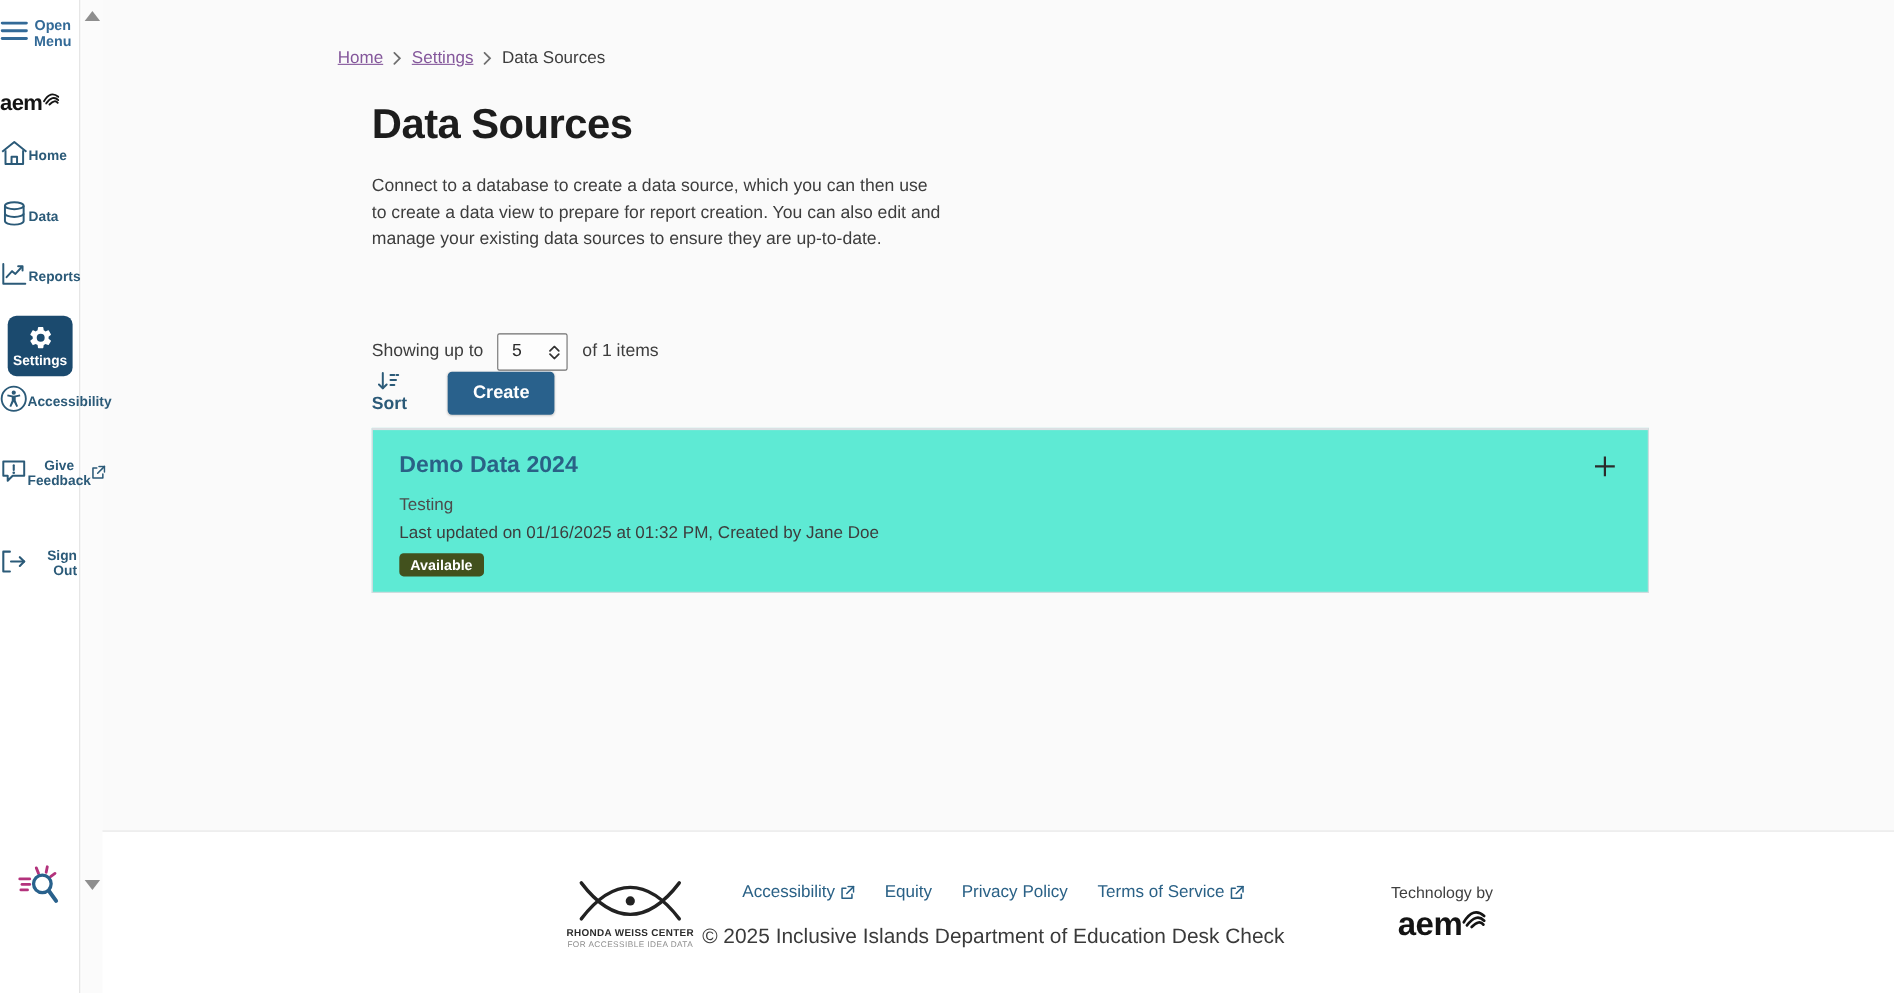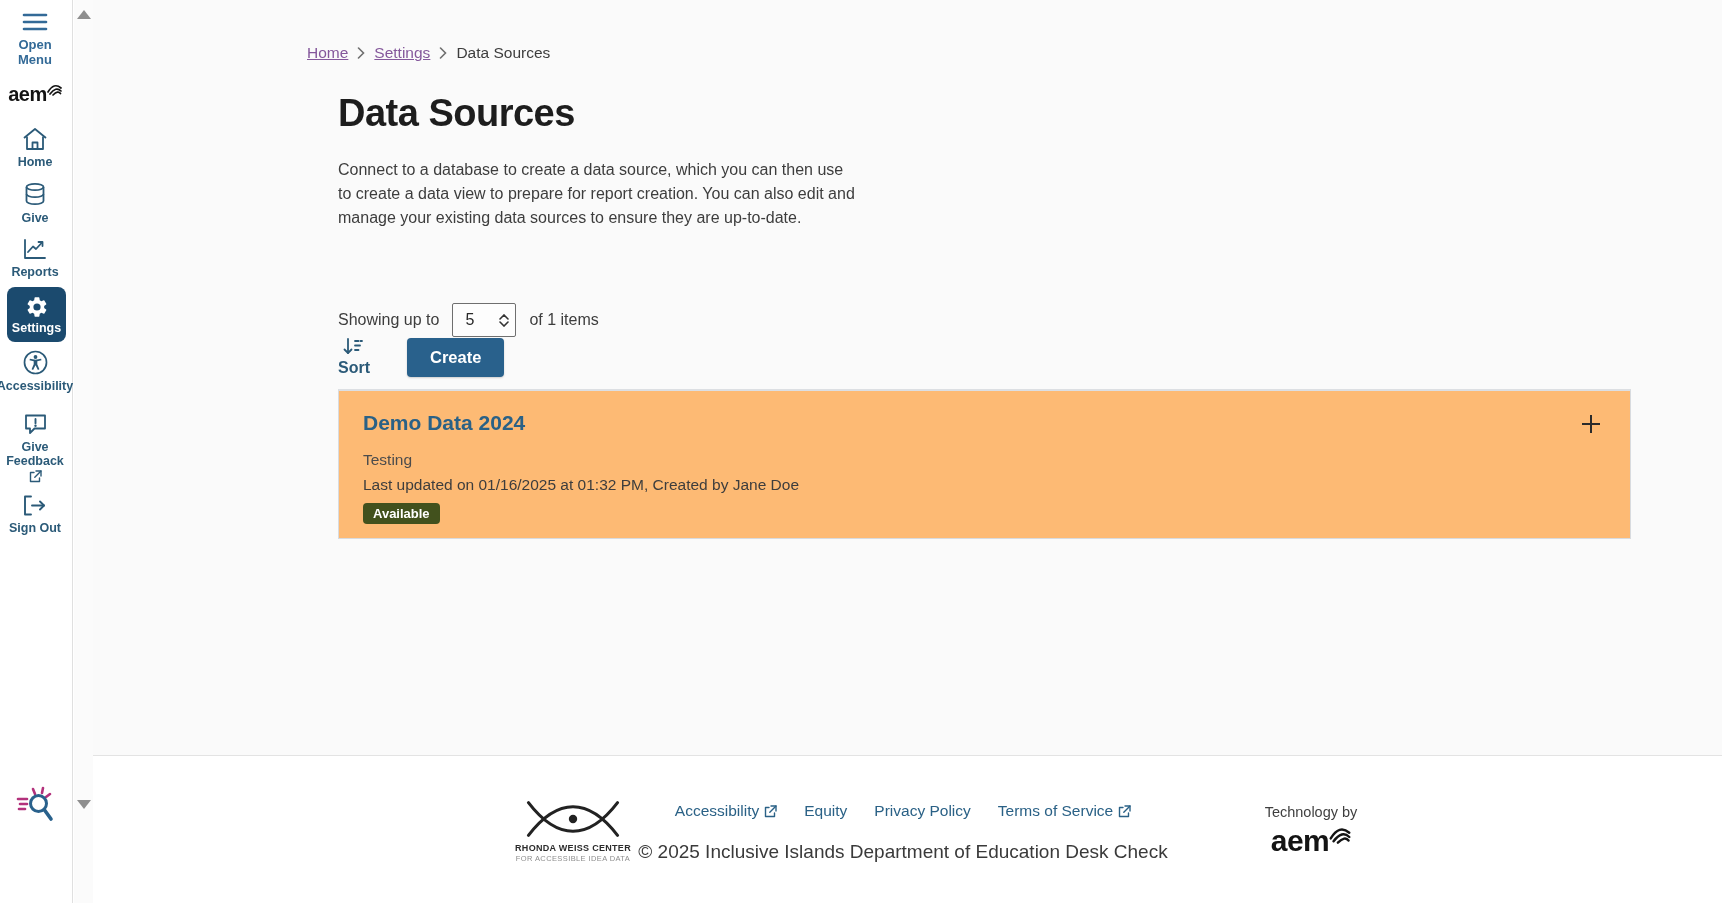--- a/index.html
+++ b/index.html
@@ -2,21 +2,21 @@
 <html><head>
 <meta charset="utf-8">
 <title>Data Sources</title>
 <style>
   * { margin:0; padding:0; box-sizing:border-box; }
   html,body { width:1722px; height:903px; }
   body { font-family:"Liberation Sans", sans-serif; background:#ffffff; position:relative; overflow:hidden; color:#3d3d3d; }
 
   
   .sidebar { position:absolute; left:0; top:0; width:73px; height:903px; background:#ffffff; border-right:1px solid #e0e0e0; z-index:5; }
-  .side-item { position:absolute; left:0; width:70px; display:flex; flex-direction:column; align-items:center; text-align:center; cursor:pointer; }
+  .side-item { position:absolute; left:0; width:70px; display:flex; flex-direction:row; align-items:center; text-align:center; cursor:pointer; }
   .side-item .lbl { font-size:12.5px; font-weight:700; color:#2b5a78; line-height:14px; margin-top:4px; }
   .open-menu .lbl { color:#336a97; font-size:13px; line-height:15px; width:48px; }
   .aem-logo { display:inline-flex; align-items:flex-start; font-weight:800; color:#141414; letter-spacing:-0.5px; }
   .aem-logo .aem-txt { font-size:20px; line-height:20px; }
   .side-logo { cursor:default; }
   .active-box { position:absolute; left:7px; top:287px; width:59px; height:55px; background:#1b4a6e; border-radius:8px; display:flex; flex-direction:column; align-items:center; justify-content:center; cursor:pointer; }
   .active-box .lbl { color:#ffffff; font-size:12.5px; font-weight:700; margin-top:2px; }
   .fb-ext { margin-top:2px; }
 
   
@@ -41,21 +41,21 @@
   .toolbar { position:absolute; left:245px; top:303px; width:1161px; height:44px; display:flex; align-items:flex-start; justify-content:space-between;flex-direction:column; }
   .showing { display:flex; align-items:center; gap:13px; font-size:16px; color:#3d3d3d; }
   .num-wrap { display:inline-flex; align-items:center; border:1px solid #6f6f6f; border-radius:2px; background:#fdfdfd; height:34px; width:64px; padding:0 6px 0 12px; justify-content:space-between; }
   .num-input { border:none; outline:none; background:transparent; width:22px; font-size:16px; color:#2a2a2a; font-family:"Liberation Sans",sans-serif; }
   .spin { display:flex; flex-direction:column; gap:1px; cursor:pointer; }
   .toolbar-right { display:flex; align-items:center; gap:37px; }
   .sort-btn { display:flex; flex-direction:column; align-items:center; cursor:pointer; }
   .sort-btn .lbl { font-size:16px; font-weight:700; color:#2b5a78; margin-top:2px; }
   .create-btn { background:#29618c; color:#ffffff; border:none; border-radius:4px; height:39px; padding:0 23px; font-size:16.5px; font-weight:700; font-family:"Liberation Sans",sans-serif; cursor:pointer; box-shadow:0 1px 2px rgba(0,0,0,0.18); }
 
-  .card { position:absolute; left:245px; top:389px; width:1293px; height:150px; background:#fdba74; border:1px solid #d8dbdf; border-top:2px solid #dcdfe3; padding:20px 24px; }
+  .card { position:absolute; left:245px; top:389px; width:1161px; height:150px; background:#5eead4; border:1px solid #d8dbdf; border-top:2px solid #dcdfe3; padding:20px 24px; }
   .card-title { font-size:21px; font-weight:700; color:#2a6186; cursor:pointer; }
   .card-sub { font-size:15.5px; color:#4c4c4c; margin-top:16px; }
   .card-meta { font-size:15.5px; color:#3d3d3d; margin-top:7px; }
   .badge { display:inline-block; background:#42511d; color:#ffffff; font-size:13px; font-weight:700; padding:3px 10px; border-radius:4px; margin-top:9px; }
   .card-plus { position:absolute; right:24px; top:18px; width:30px; height:30px; display:flex; align-items:center; justify-content:center; cursor:pointer; }
 
   
   .footer { position:absolute; left:0; right:0; bottom:0; height:148px; background:#ffffff; border-top:1px solid #e3e3e3; }
   .f-logo { position:absolute; left:400px; top:42px; width:160px; text-align:center; }
   .f-logo-name { font-size:9px; font-weight:700; color:#2c2c2c; letter-spacing:0.3px; margin-top:3px; }
@@ -121,21 +121,21 @@
   <div class="side-item" style="top:182px;">
     <span>
       <svg width="26" height="25" viewBox="0 0 26 25">
           <g stroke="#2b5a78" stroke-width="1.8" fill="none">
             <ellipse cx="13" cy="5" rx="8.5" ry="3.2"></ellipse>
             <path d="M4.5 5 V12 a8.5 3.2 0 0 0 17 0 V5"></path>
             <path d="M4.5 12 V19 a8.5 3.2 0 0 0 17 0 V12"></path>
           </g>
         </svg>
     </span>
-    <span class="lbl">Give</span>
+    <span class="lbl">Data</span>
   </div>
 
   <div class="side-item" style="top:237px;">
     <span>
       <svg width="26" height="24" viewBox="0 0 26 24">
           <g stroke="#2b5a78" stroke-width="1.8" fill="none" stroke-linejoin="round" stroke-linecap="round">
             <path d="M3 3 V21 H23"></path>
             <path d="M6 15 L11 9.5 L14 12 L20 5.5"></path>
             <path d="M16.5 5 H20.5 V9"></path>
           </g>

